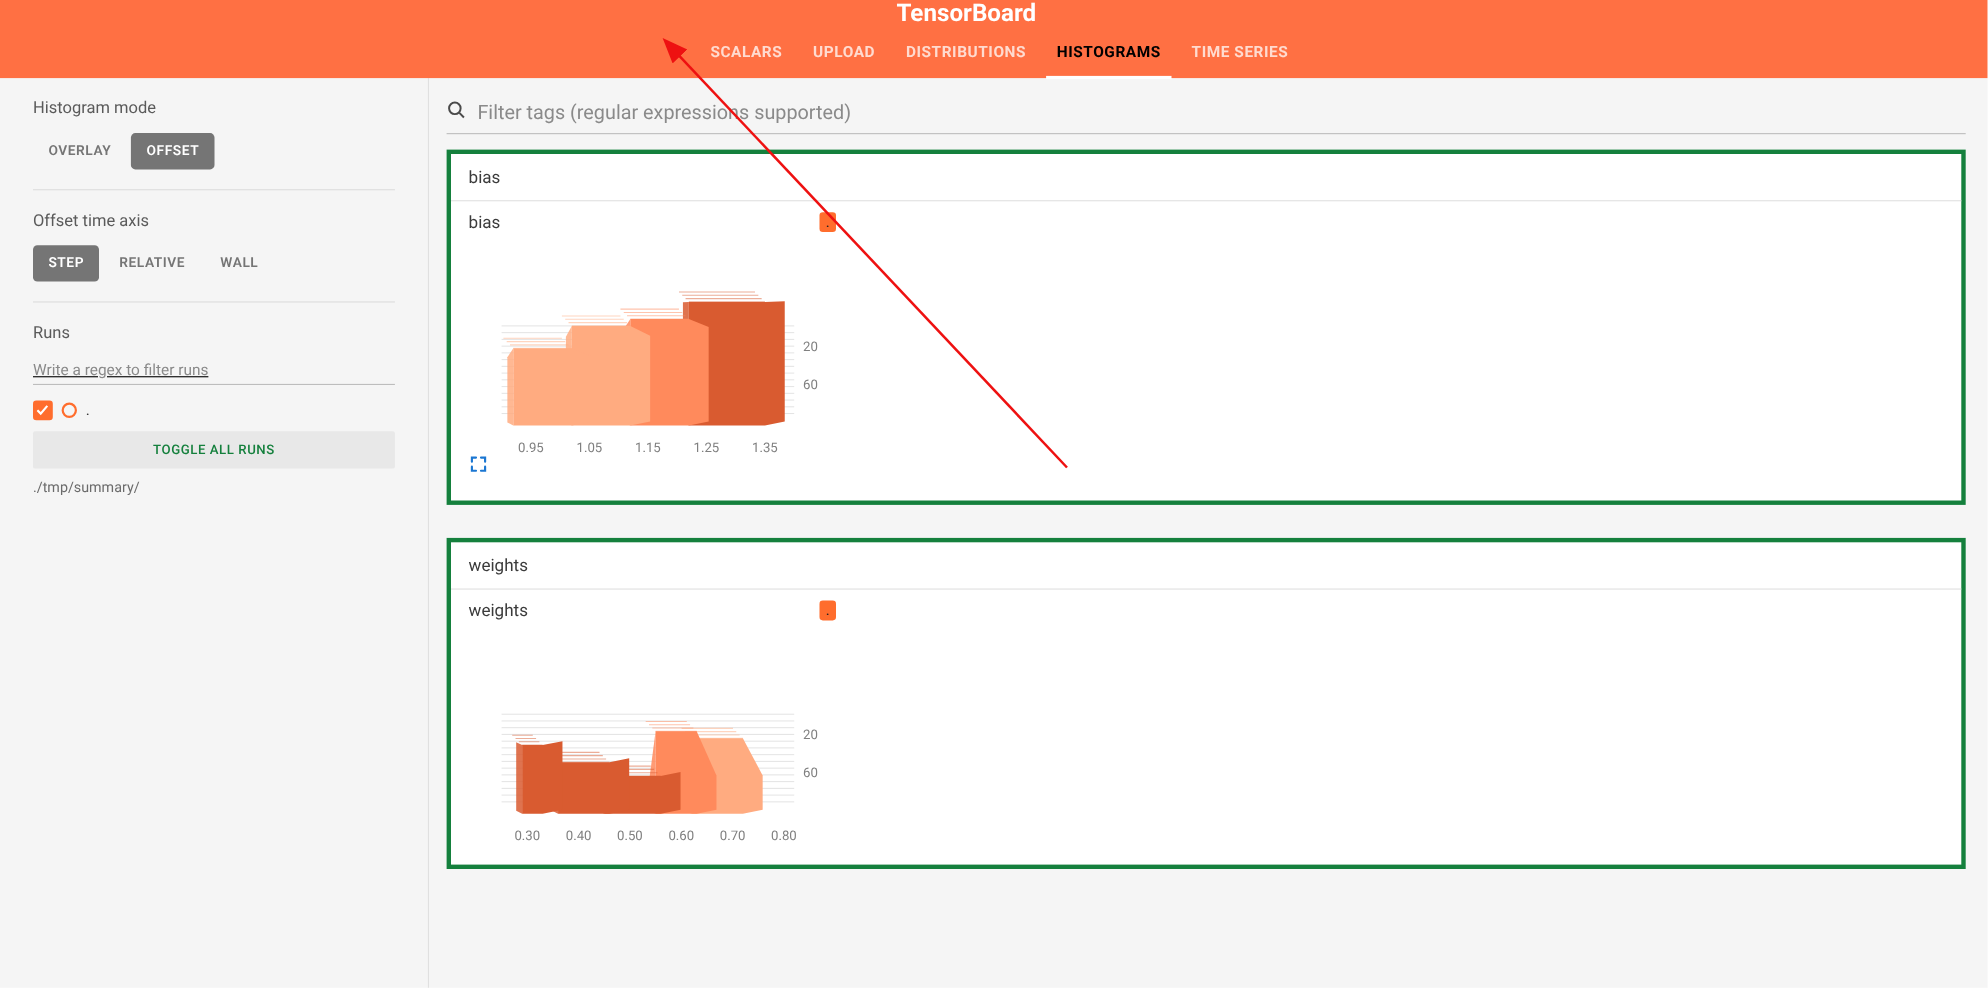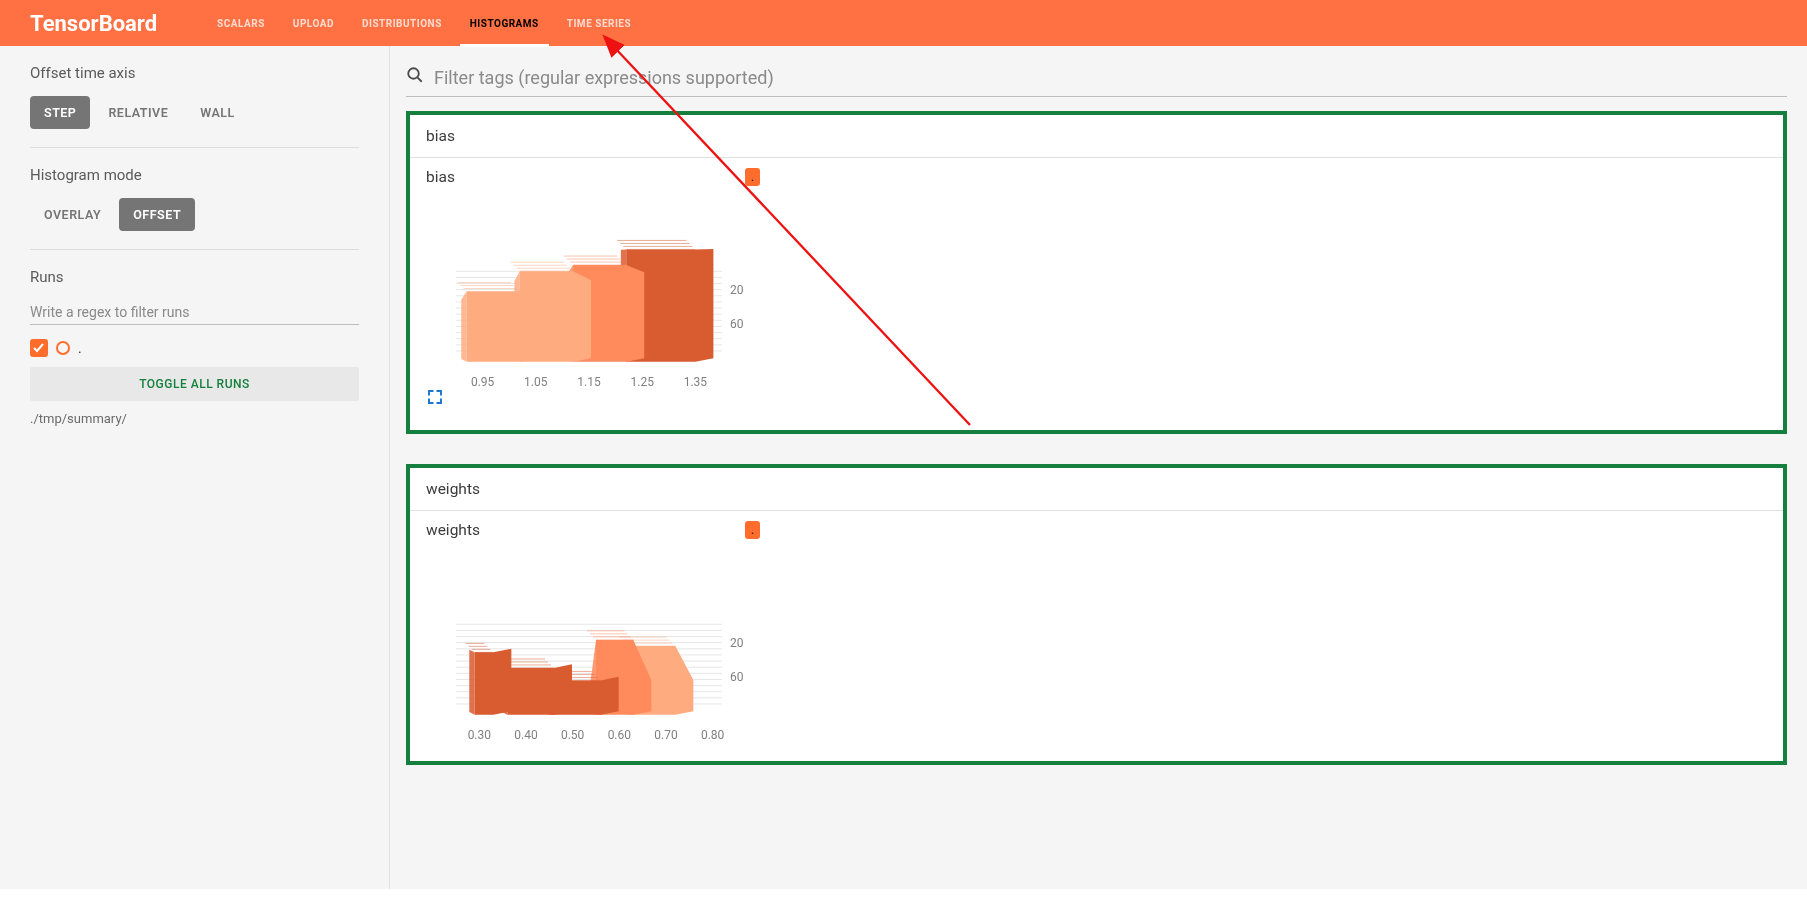--- a/index.html
+++ b/index.html
@@ -1,41 +1,41 @@
 <!DOCTYPE html>
 <html><head>
 <meta charset="utf-8">
 <style>
 * { margin:0; padding:0; box-sizing:border-box; font-family: Roboto, "Helvetica Neue", Arial, sans-serif; }
 html,body { width:1807px; height:898px; background:#fff; overflow:hidden; }
 
 
-.header { height:46px; background:#ff7043; display:flex; align-items:center; color:#fff; padding:0 20px 0 30px; position:relative; }
+.header { height:71px; background:#ff7043; display:flex; align-items:center; color:#fff; padding:0 20px 0 30px; position:relative;flex-direction:column; }
 .logo { font-size:22px; font-weight:700; margin-right:60px; }
 .tabs { display:flex; gap:28px; height:100%; align-items:center; }
-.tab { font-size:10px; font-weight:700; letter-spacing:.5px; color:rgba(255,255,255,.75); cursor:pointer; height:100%; display:flex; align-items:center; position:relative; }
+.tab { font-size:14px; font-weight:700; letter-spacing:.5px; color:rgba(255,255,255,.75); cursor:pointer; height:100%; display:flex; align-items:center; position:relative; }
 .tab.active { color:#000000; }
 .tab.active::after { content:""; position:absolute; left:-10px; right:-10px; bottom:-1px; height:3px; background:#fff; }
 .header-right { margin-left:auto; display:flex; align-items:center; gap:18px; }
 .inactive-sel { display:flex; align-items:center; gap:40px; font-size:14px; font-weight:700; letter-spacing:.5px; border-bottom:1px solid rgba(255,255,255,.8); padding:4px 8px 6px 2px; cursor:pointer; }
 .upload-btn { border:1px solid #fff; border-radius:4px; padding:8px 16px; font-size:14px; font-weight:700; letter-spacing:.5px; display:flex; align-items:center; gap:10px; cursor:pointer; }
 .info-icon-border { width:18px; height:18px; border:2px solid #fff; border-radius:50%; display:flex; align-items:center; justify-content:center; font-size:11px; font-weight:700; }
 .refresh-btn { cursor:pointer; }
 
 
 .app { display:flex; height:calc(100% - 55px); }
 .sidebar { width:390px; background:#f5f5f5; border-right:1px solid #e0e0e0; padding:18px 30px 0 30px; font-size:14px; color:#4a4a4a; }
 .main { flex:1; background:#f5f5f5; overflow:auto; }
 
 .side-block { border-bottom:1px solid #dcdcdc; padding-bottom:18px; margin-bottom:18px; }
 .side-title { font-size:15px; color:#5a5a5a; margin-bottom:14px; }
 .btn-group { display:flex; }
 .chip { padding:9px 14px; font-size:12.5px; font-weight:600; letter-spacing:.5px; color:#757575; border-radius:4px; cursor:pointer; margin-right:4px; }
 .chip.sel { background:#757575; color:#fff; }
-.runs-input { width:100%; border:none; border-bottom:1px solid #bdbdbd; background:transparent; font-size:14px; padding:4px 0; outline:none; margin-bottom:14px; }
+.runs-input { width:100%; border:none; border-bottom:1px solid #bdbdbd; background:transparent; font-size:14px; padding:4px 0; outline:none; margin-bottom:14px;text-decoration:underline; }
 .runs-input::placeholder { color:#8a8a8a; }
 .run-line { display:flex; align-items:center; gap:8px; margin-bottom:10px; }
 .cb-box { width:18px; height:18px; background:#ff6d2d; border-radius:3px; display:flex; align-items:center; justify-content:center; }
 .cb-box svg { stroke:#fff; }
 .circ { width:14px; height:14px; border:2px solid #ff6d2d; border-radius:50%; }
 .dot { color:#333; }
 .toggle-runs { width:100%; background:#e8e8e8; border-radius:2px; text-align:center; font-size:12px; font-weight:500; letter-spacing:.5px; color:#15803d; padding:10px 0; cursor:pointer; }
 .path { margin-top:10px; font-size:13px; color:#6b6b6b; }
 
 
@@ -67,32 +67,32 @@
     <div class="tab">DISTRIBUTIONS</div>
     <div class="tab active">HISTOGRAMS</div>
     <div class="tab">TIME SERIES</div>
   </div>
 </div>
 
 <div class="app">
 
   <div class="sidebar">
     <div class="side-block">
+      <div class="side-title">Histogram mode</div>
+      <div class="btn-group">
+        <div class="chip">OVERLAY</div>
+        <div class="chip sel">OFFSET</div>
+      </div>
+    </div>
+    <div class="side-block">
       <div class="side-title">Offset time axis</div>
       <div class="btn-group">
         <div class="chip sel">STEP</div>
         <div class="chip">RELATIVE</div>
         <div class="chip">WALL</div>
-      </div>
-    </div>
-    <div class="side-block">
-      <div class="side-title">Histogram mode</div>
-      <div class="btn-group">
-        <div class="chip">OVERLAY</div>
-        <div class="chip sel">OFFSET</div>
       </div>
     </div>
     <div>
       <div class="side-title">Runs</div>
       <input class="runs-input" placeholder="Write a regex to filter runs" style="">
       <div class="run-line">
         <span class="cb-box">
           <svg width="12" height="10" viewBox="0 0 12 10">
               <path d="M1 5l3 3 6-7" stroke-width="2" fill="none"></path>
             </svg>

